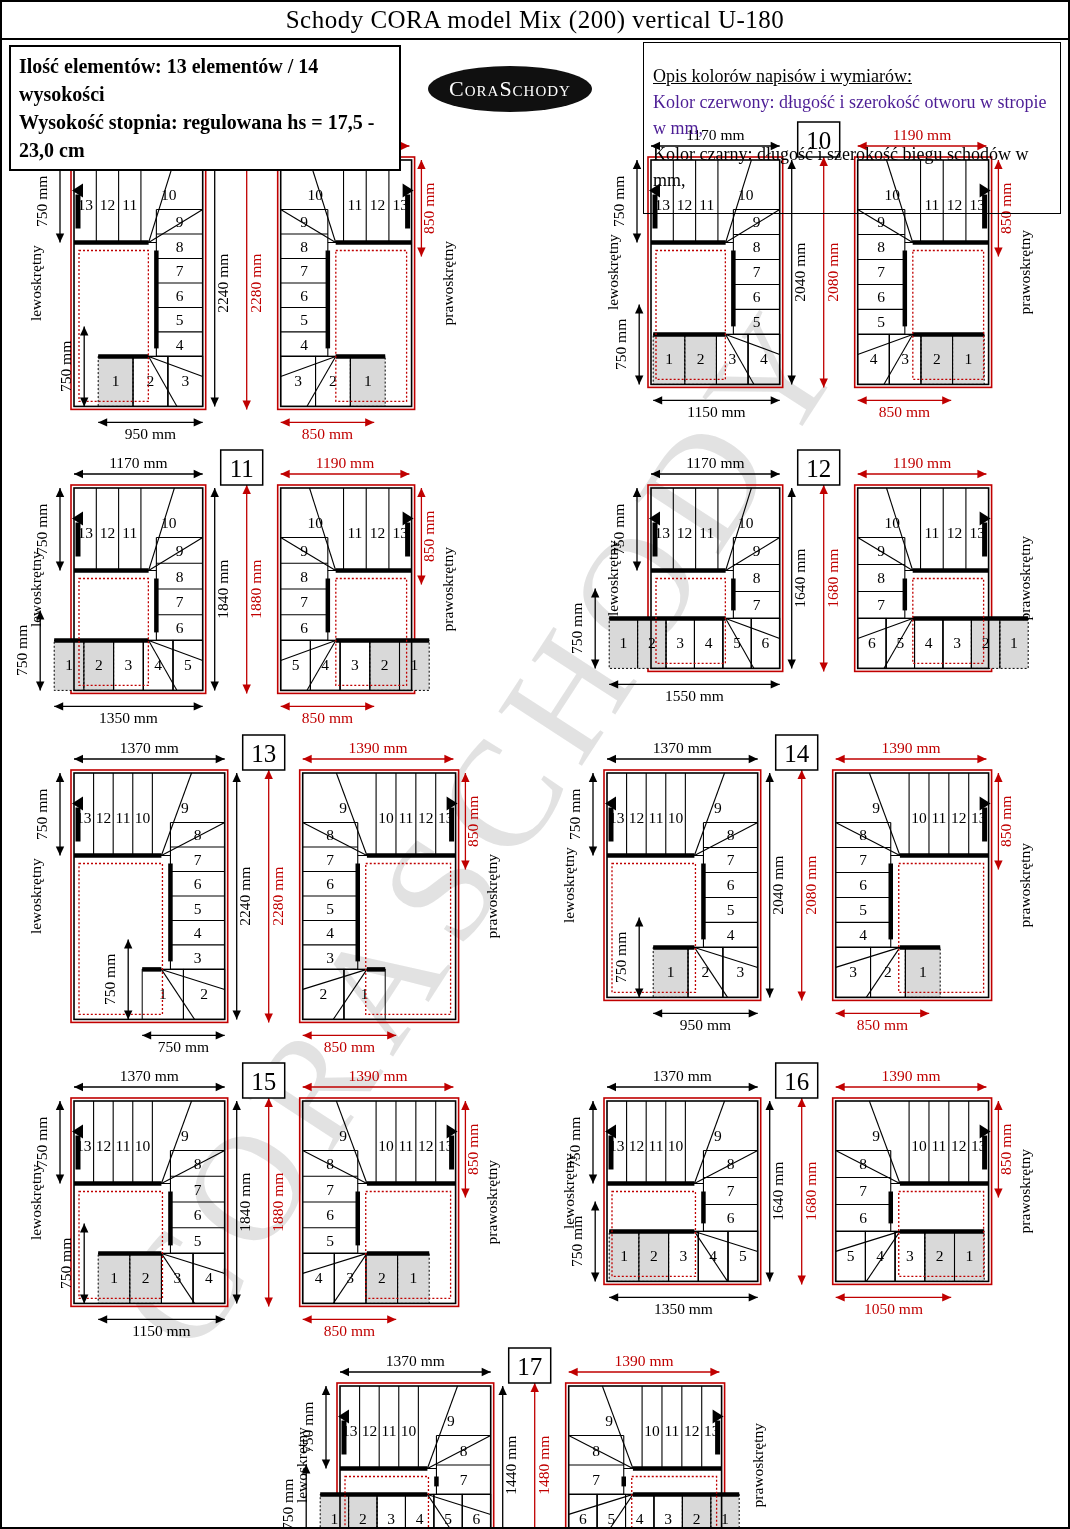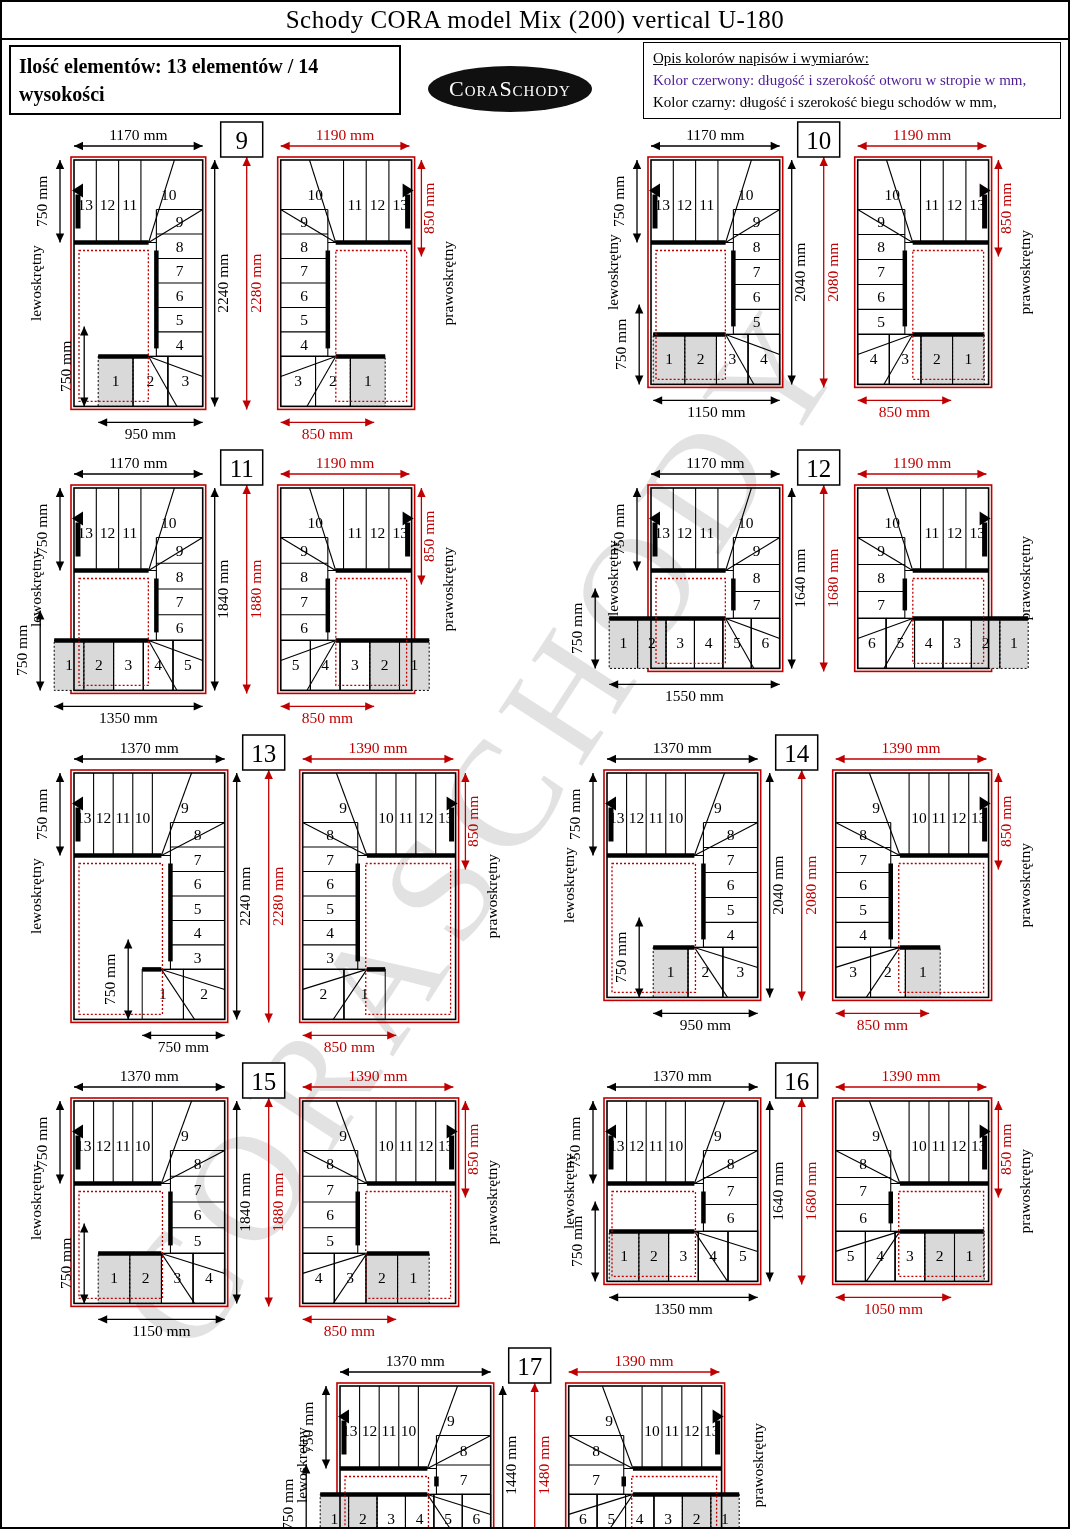--- a/index.html
+++ b/index.html
@@ -24,21 +24,21 @@
     position:absolute; left:426px; top:26px; width:164px; height:46px;
     background:#101010; border-radius:50%;
     display:flex; align-items:center; justify-content:center;
   }
   .logo-text{
     color:#fff; font-variant:small-caps; font-size:22px; letter-spacing:1px;
     font-family:"Liberation Serif","DejaVu Serif",serif;
   }
   .legend-box{
     position:absolute; right:7px; top:2px; width:418px; box-sizing:border-box;
-    border:1.5px solid #000; padding:5px 9px; font-size:15px; line-height:1.45; background:transparent;
+    border:1.5px solid #000; padding:20px 9px; font-size:18px; line-height:1.45; background:transparent;
   }
   .legend-title{text-decoration:underline;}
   .legend-red{color:#4c1d95;}
   .watermark{
     position:absolute; left:45%; top:54%;
     transform:translate(-50%,-50%) rotate(-57deg);
     font-size:152px; letter-spacing:16px; white-space:nowrap;
     color:#cbcbcb; opacity:.55; z-index:0;
     font-family:"Liberation Serif","DejaVu Serif",serif;
   }
@@ -50,20 +50,21 @@
 </style>
 </head>
 <body>
 
 <div class="page">
   <div class="title-bar">Schody CORA model Mix (200) vertical U-180</div>
 
   <div class="header">
     <div class="info-box">
       <div>Ilość elementów: 13 elementów / 14 wysokości</div>
+      <div>Wysokość stopnia: regulowana  hs = 17,5 - 23,0 cm</div>
     </div>
     <div class="logo">
       <span class="logo-text">CoraSchody</span>
     </div>
     <div class="legend-box">
       <div class="legend-title">Opis kolorów napisów i wymiarów:</div>
       <div class="legend-red">Kolor czerwony: długość i szerokość otworu w stropie w mm,</div>
       <div>Kolor czarny: długość i szerokość biegu schodów w mm,</div>
     </div>
   </div>

